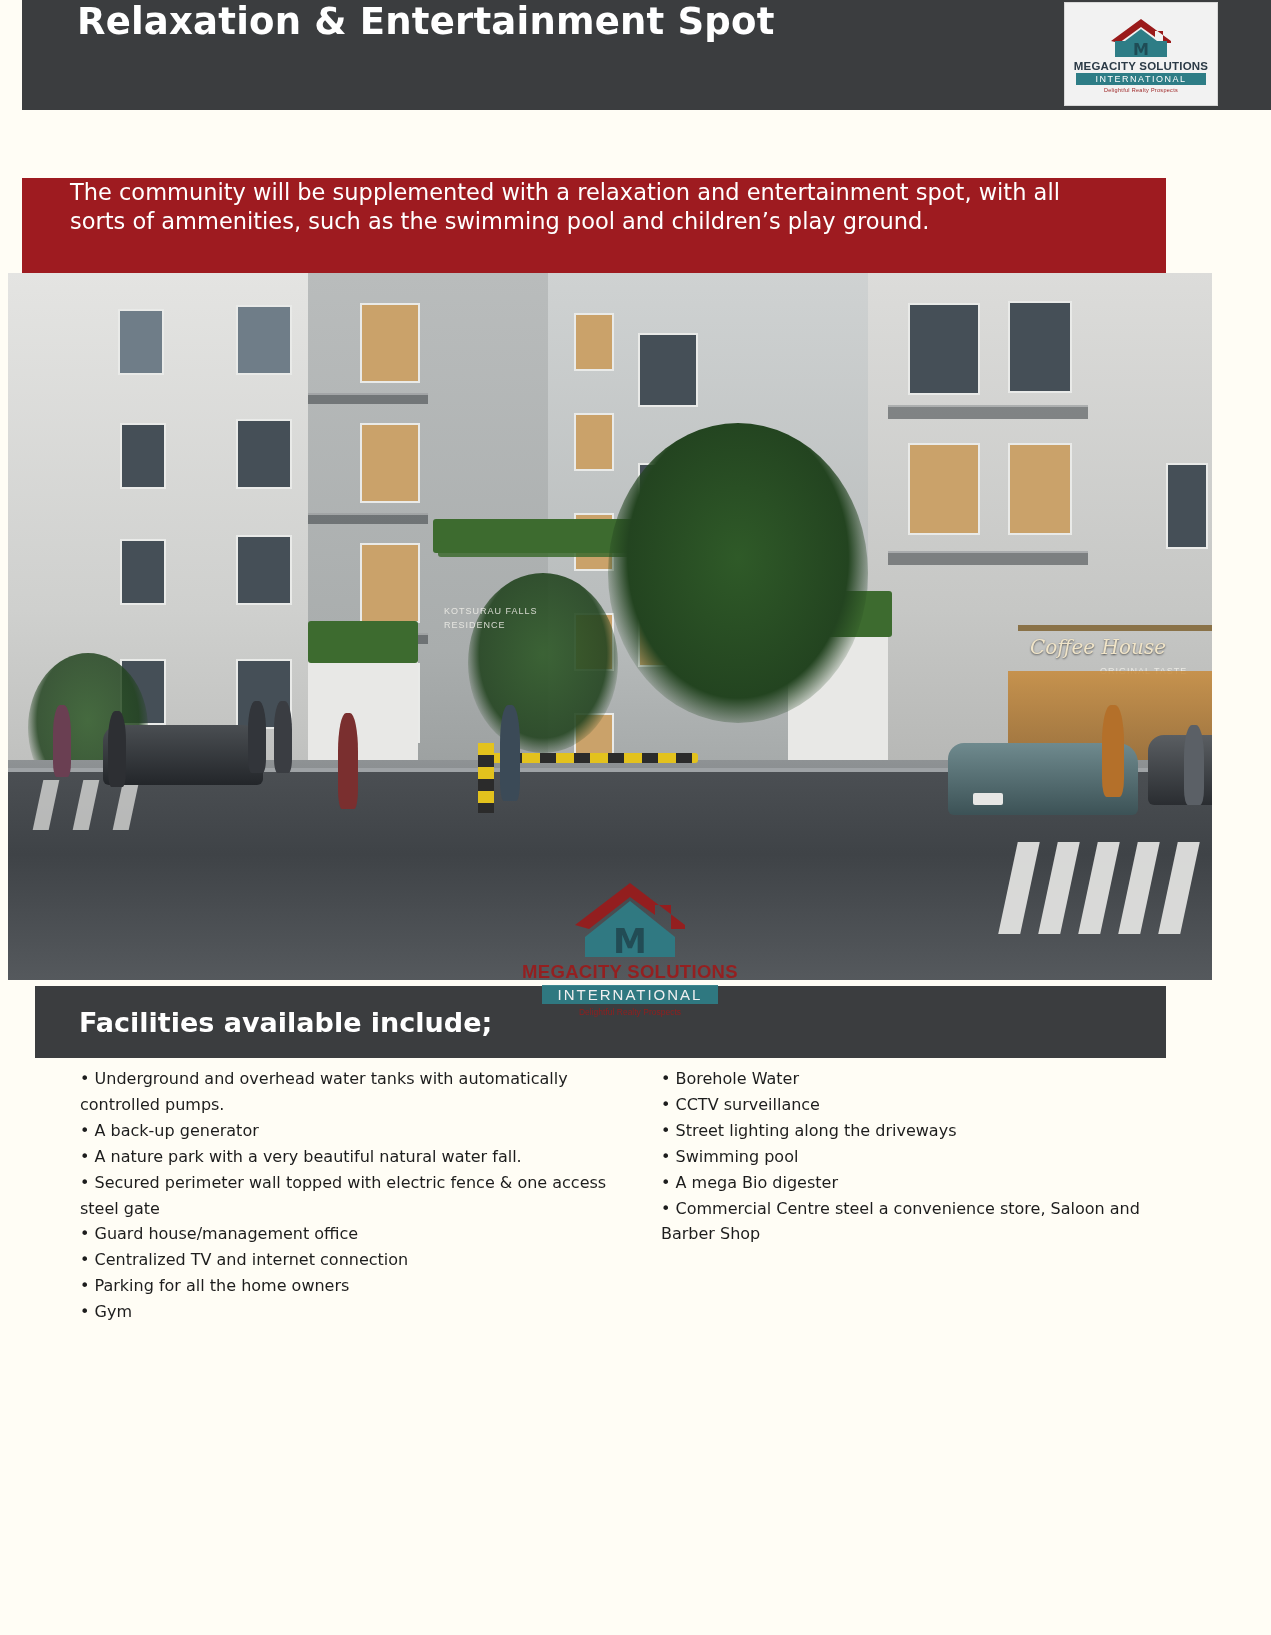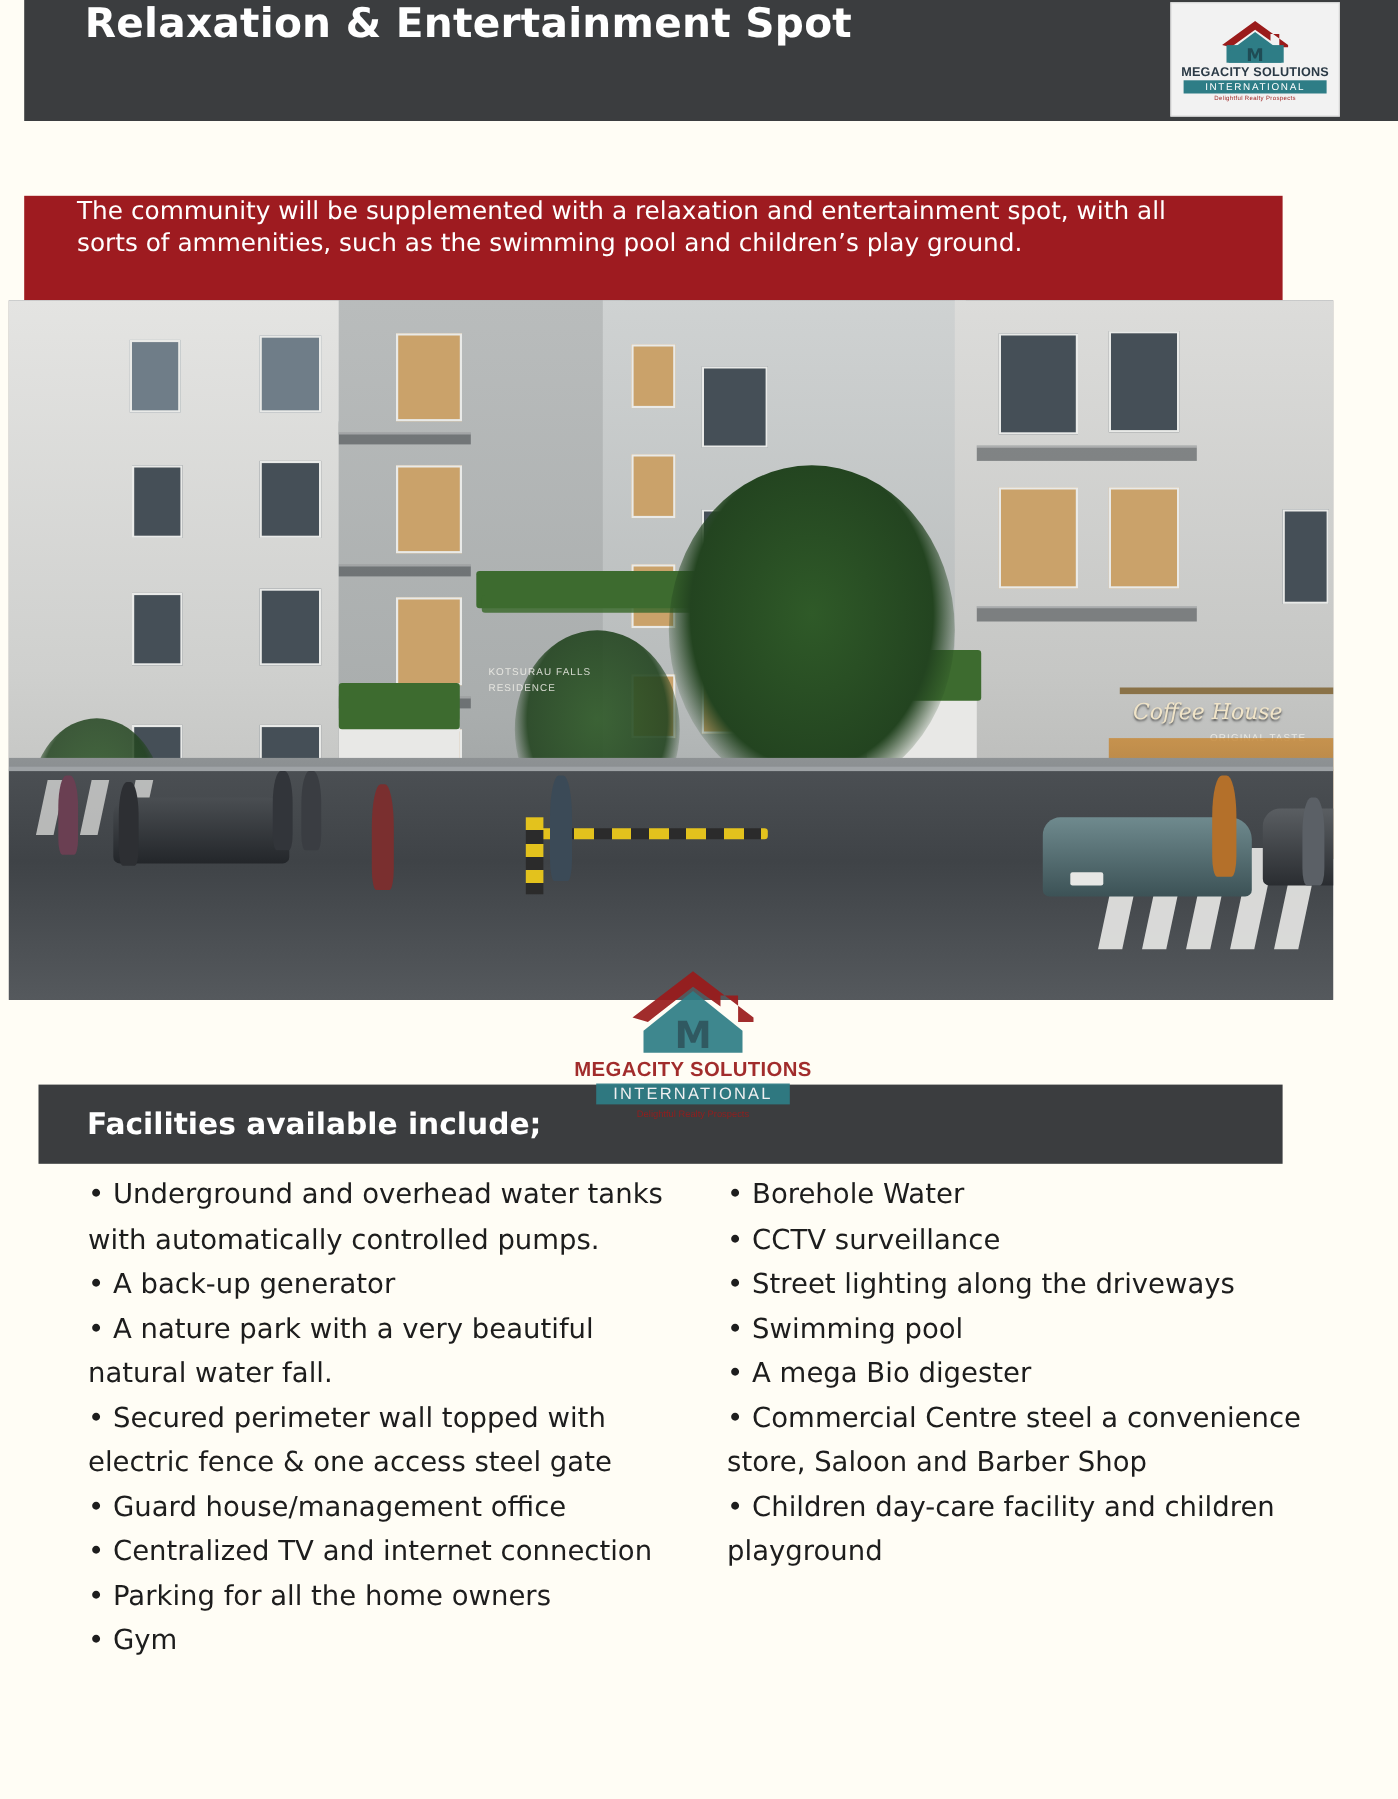--- a/index.html
+++ b/index.html
@@ -102,21 +102,21 @@
     padding: 0 46px 0 48px;
     font-family: "DejaVu Sans", sans-serif;
   }
 
   
   .hero {
     position: absolute;
     left: 8px;
     top: 273px;
     width: 1204px;
-    height: 636px;
+    height: 707px;
     overflow: hidden;
     background: #6d6f72;
   }
   .hero-sky {
     position: absolute;
     inset: 0;
     background: linear-gradient(180deg, #c9cdd1 0%, #b4b9bd 18%, #9ea3a7 42%, #8b9095 58%, #6f7478 72%, #4c5054 100%);
   }
   
   .bld {
@@ -269,21 +269,21 @@
   }
   .col {
     width: 555px;
   }
   .col ul {
     list-style: none;
     margin: 0;
     padding: 0;
   }
   .col li {
-    font-size: 25px;
+    font-size: 16px;
     line-height: 1.62;
     color: #1d1d1d;
     font-family: "DejaVu Sans", sans-serif;
   }
   .col-left { padding-left: 45px; }
   .col-right { padding-left: 5px; }
 </style>
 </head>
 <body>
 
@@ -434,18 +434,17 @@
       </ul>
     </div>
     <div class="col col-right">
       <ul>
         <li>• Borehole Water</li>
         <li>• CCTV surveillance</li>
         <li>• Street lighting along the driveways</li>
         <li>• Swimming pool</li>
         <li>• A mega Bio digester</li>
         <li>• Commercial Centre steel a convenience store, Saloon and Barber Shop</li>
-        <li>• Children day-care facility and children playground</li>
       </ul>
     </div>
   </div>
 
 </div>
 
 </body></html>

